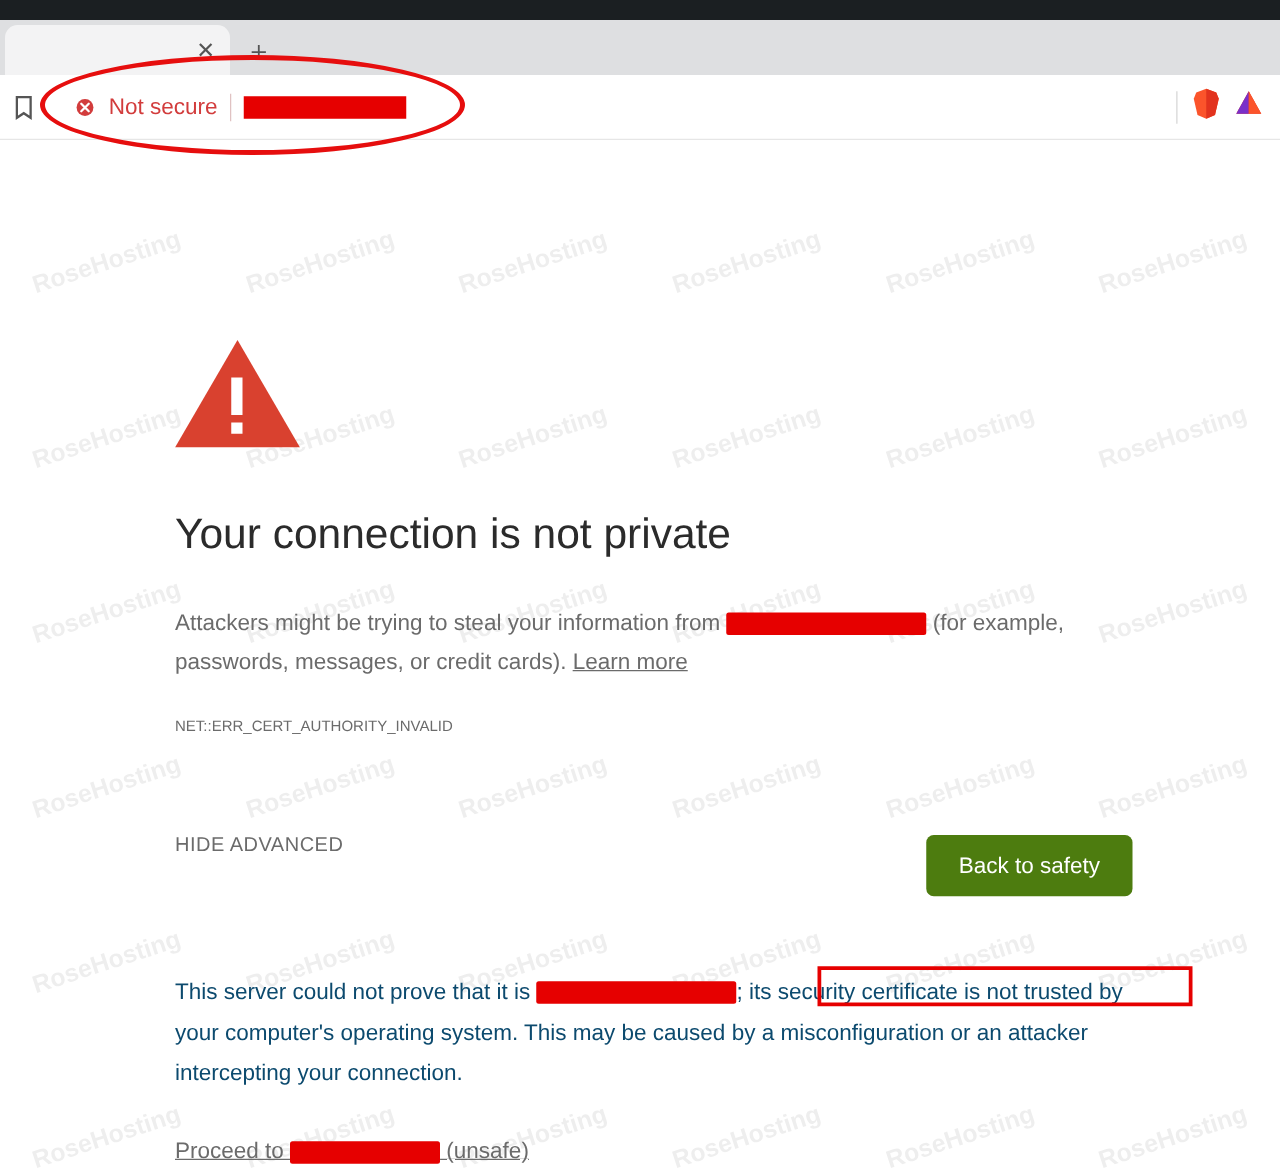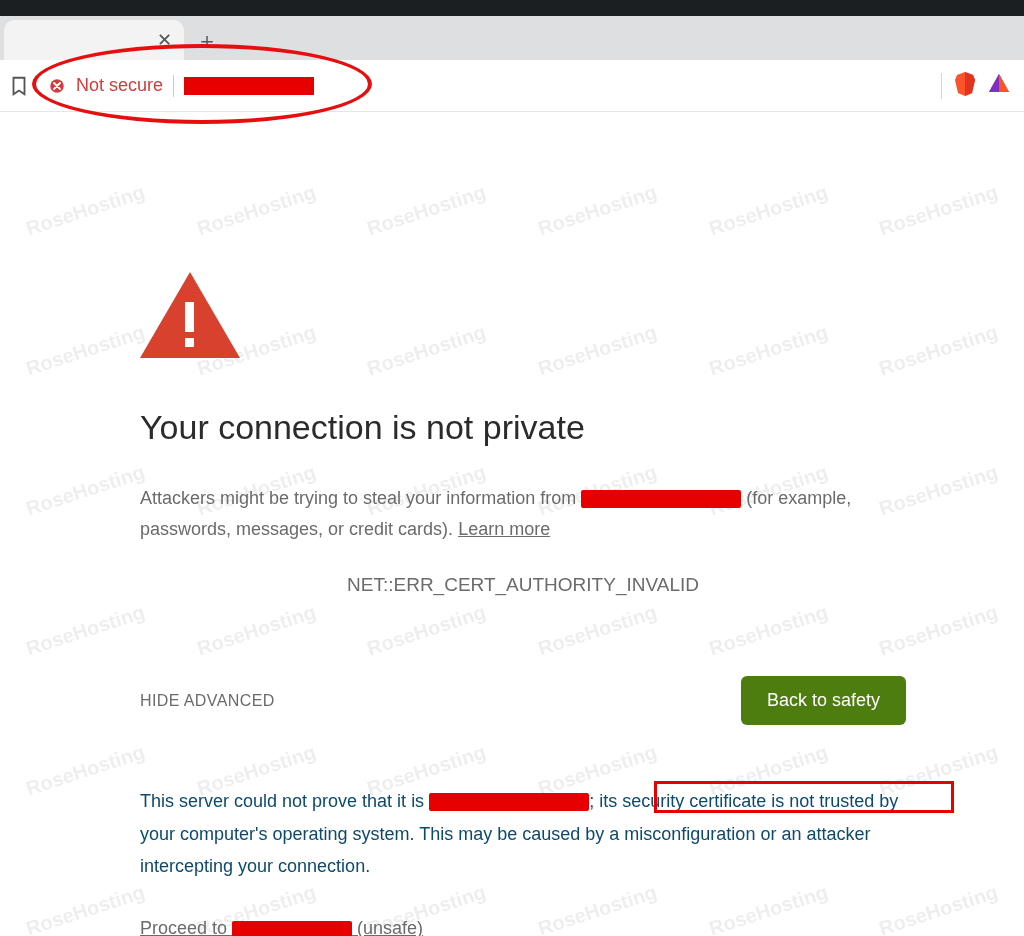--- a/index.html
+++ b/index.html
@@ -34,21 +34,21 @@
 
   
   .toolbar {
     position: absolute; top: 60px; left: 0; right: 0; height: 52px; background: #fff;
     border-bottom: 1px solid #e6e6e6;
     display: flex; align-items: center; padding: 0 6px; z-index: 5;
   }
   .bookmark-icon { width: 22px; height: 22px; margin: 0 8px 0 2px; }
   .addr {
     flex: 1; height: 36px; background: #fff; border-radius: 24px;
-    display: flex; align-items: center; padding: 0 10px; color: #d23c3c;
+    display: flex; align-items: center; padding: 0 21px; color: #d23c3c;
   }
   .addr .shield-x { width: 18px; height: 18px; margin-right: 10px; }
   .addr .sep { width: 1px; height: 22px; background: #e0c2c2; margin: 0 10px; }
   .addr .redact { width: 130px; height: 18px; background: #e60000; }
   .addr-text { font-size: 18px; }
   .right-icons { display:flex; align-items:center; gap:12px; padding:0 8px 0 14px;}
   .vsep { width:1px;height:26px;background:#d6d6d6;}
 
   
   .ellipse {
@@ -58,23 +58,23 @@
 
   
   .content { position: absolute; top: 112px; left: 0; right: 0; bottom: 0; z-index: 2; padding-top: 160px; padding-left: 140px; padding-right: 118px;}
   .warning-tri { width: 100px; height: 86px; position: relative; margin-bottom: 50px;}
   .warning-tri svg { width:100%; height:100%; }
 
   h1 { font-weight: 400; font-size: 34px; color: #2b2b2b; margin-bottom: 36px; }
   .para { font-size: 18px; color: #6b6b6b; line-height: 1.7; margin-bottom: 30px; }
   .para a, .link { color: #6b6b6b; text-decoration: underline; }
   .inline-red { display:inline-block; width: 160px; height: 18px; background: #e60000; vertical-align: middle; border-radius:2px;}
-  .err-code { font-size: 19px; color: #6b6b6b; margin-bottom: 80px; text-align: center; }
-
-  .row { display:flex; align-items:center; justify-content: space-between; margin-bottom: 60px; gap: 36px;}
+  .err-code { font-size: 12px; color: #6b6b6b; margin-bottom: 80px; }
+
+  .row { display:flex; align-items:flex-start; justify-content: space-between; margin-bottom: 60px; gap: 36px;}
   .hide-adv { font-size: 16px; color: #6b6b6b; letter-spacing: .4px; cursor:pointer;}
   .btn-safety { background:#4d7c0f; color:#fff; font-size:18px; padding: 14px 26px; border:none; border-radius:6px; cursor:pointer;}
 
   .adv-para { font-size: 18px; color:#0c4a6e; line-height:1.8; margin-bottom: 36px; position:relative;}
   .red-box { position:absolute; border:3px solid #e60000; }
 
   .proceed { font-size:18px; color:#6b6b6b; text-decoration: underline; cursor:pointer;}
   .proceed .inline-red { width:120px;}
 
 </style>

